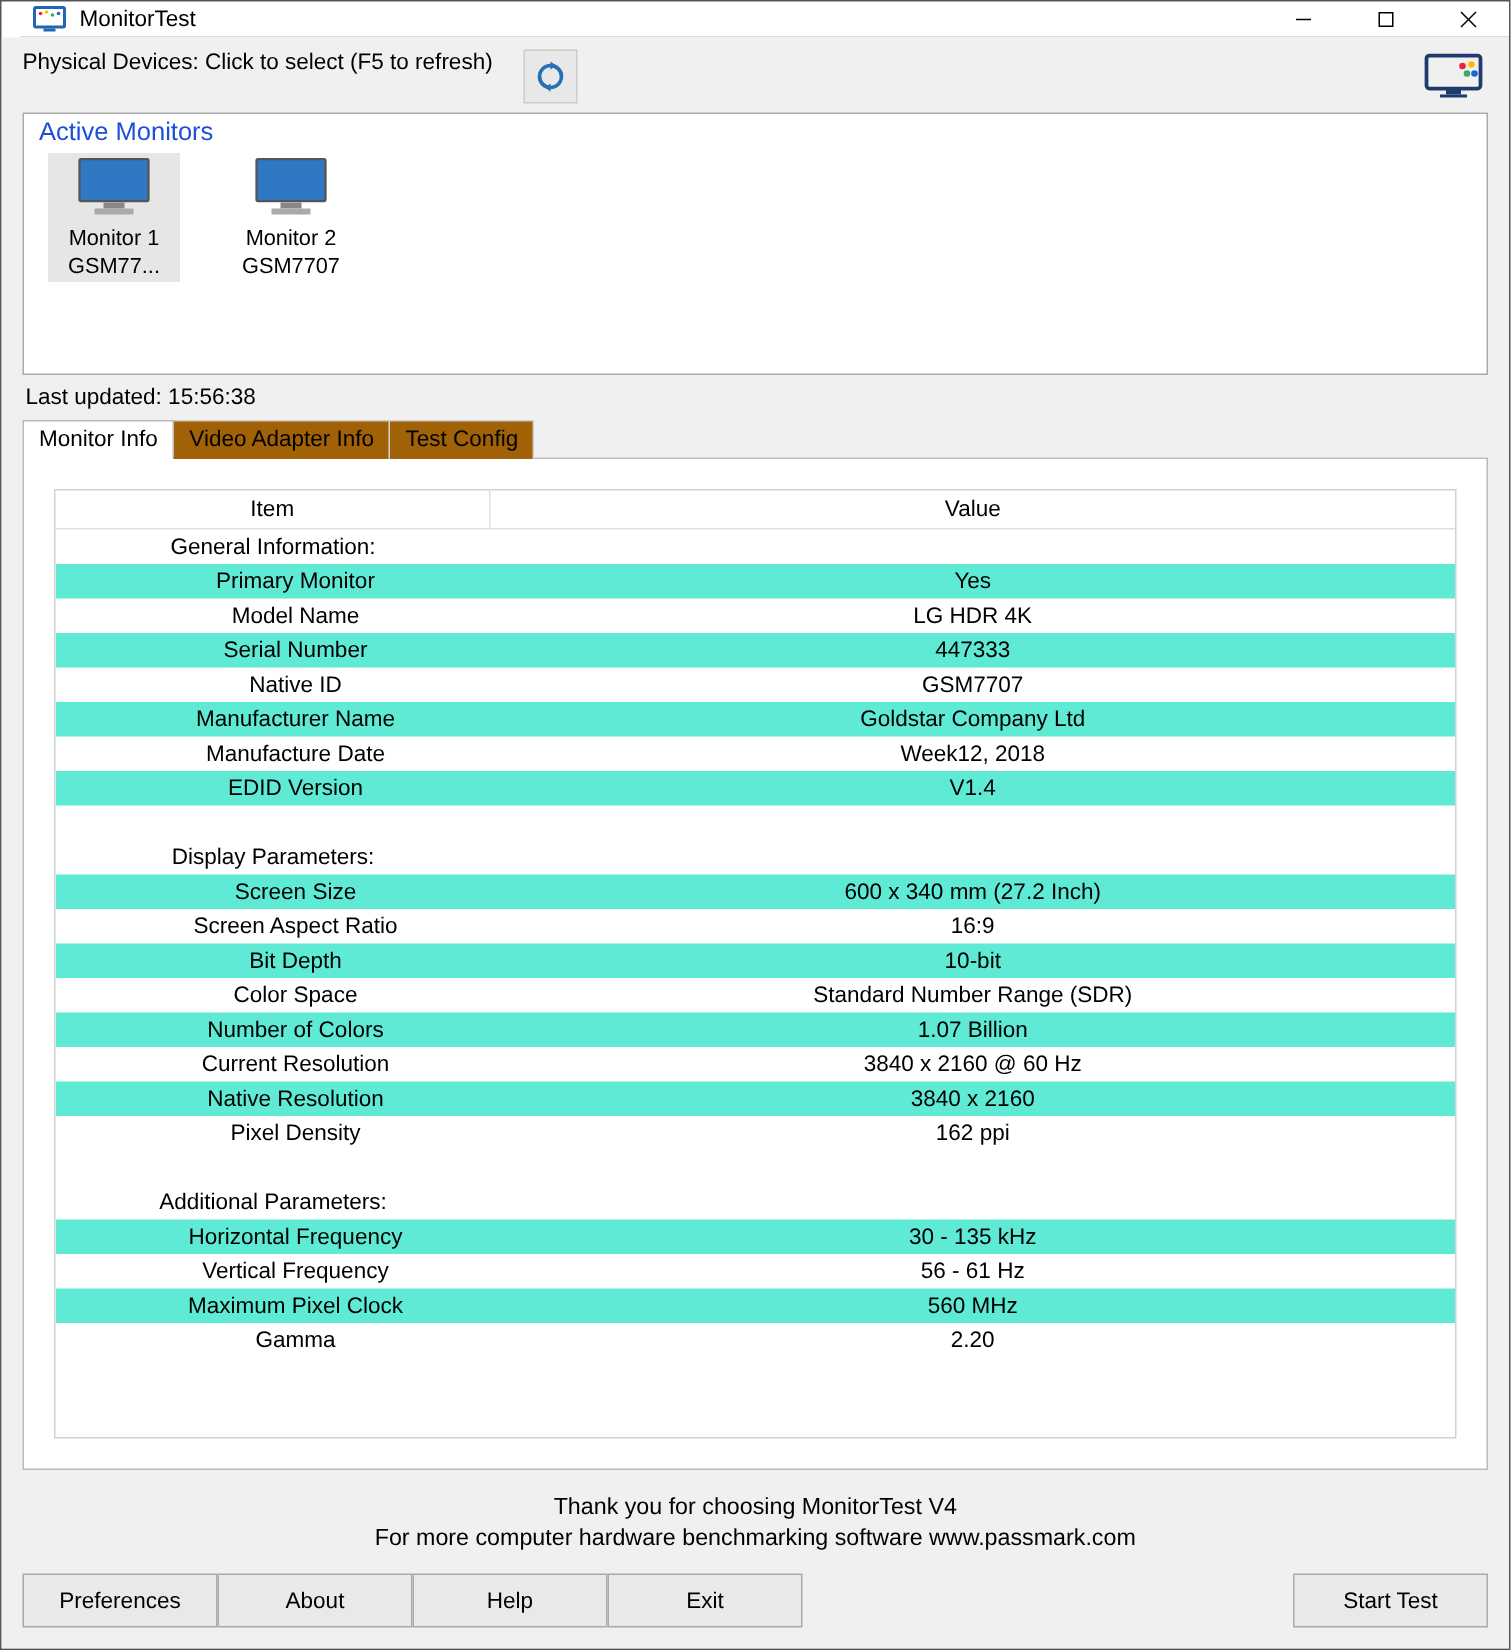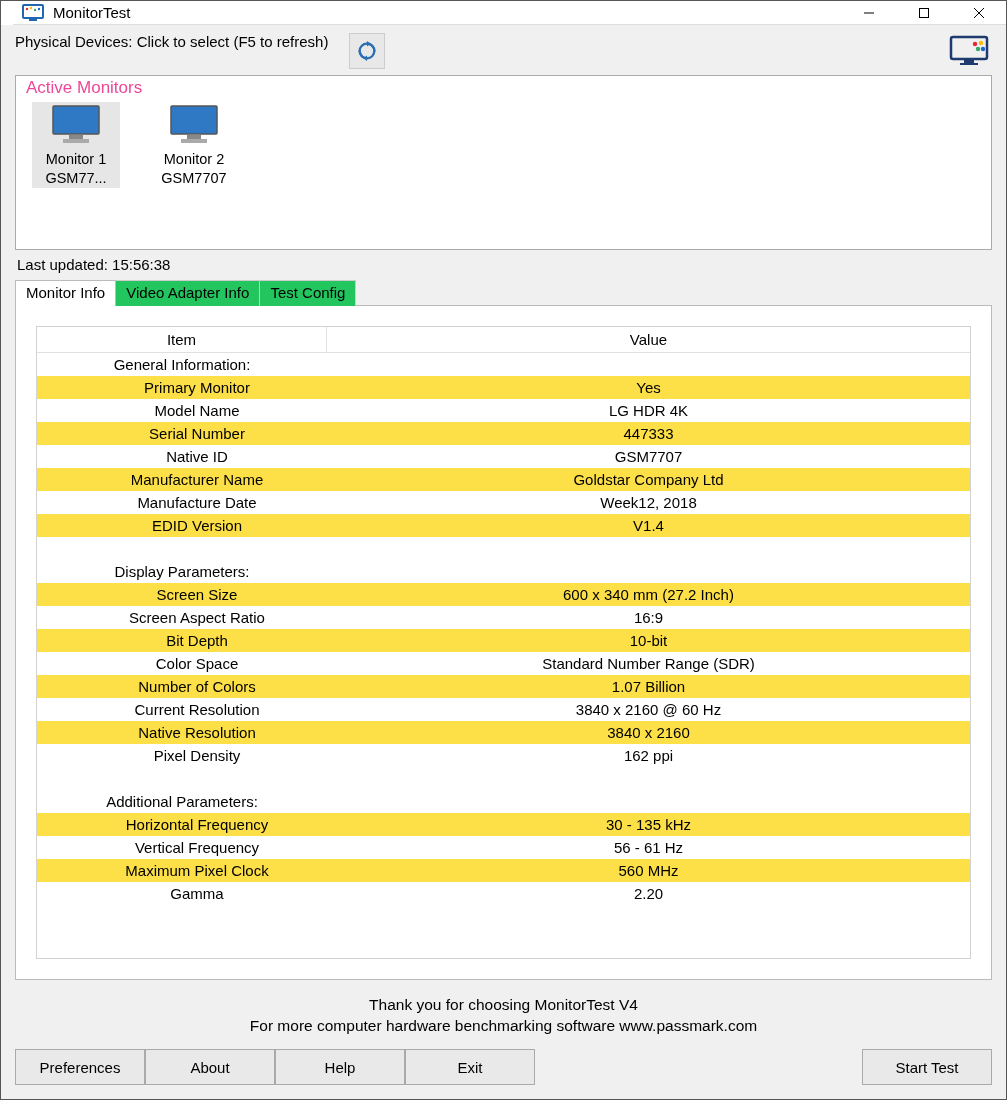--- a/index.html
+++ b/index.html
@@ -64,21 +64,21 @@
     border: 1px solid #aaa;
     background: #fff;
     margin-top: 4px;
     height: 175px;
     position: relative;
     padding: 4px 10px 4px 10px;
   }
   .active-box .legend {
     position: relative;
     top: -2px;
-    color: #ec4899;
+    color: #1d4ed8;
     font-size: 17px;
   }
   .monitors {
     display: flex;
     gap: 30px;
     padding: 2px 6px;
   }
   .monitor {
     width: 88px;
     text-align: center;
@@ -90,21 +90,21 @@
   .monitor .icon { width: 54px; height: 42px; margin: 0 auto 4px auto; }
   .monitor .lbl1, .monitor .lbl2 { white-space: nowrap; overflow: hidden; text-overflow: clip; }
 
   .last-updated { margin: 6px 0 6px 2px; font-size: 15px; }
 
   .tabs-wrap { flex: 1; display: flex; flex-direction: column; text-align: center; }
   .tab-strip { display: flex; position: relative; top: 1px; z-index: 2; }
   .tab {
     padding: 3px 10px 5px 10px;
     border: 1px solid #ccc;
-    background: #22c55e;
+    background: #a16207;
     border-bottom: none;
     font-size: 15px;
     margin-right: -1px;
   }
   .tab.active {
     background: #fff;
     border-color: #bbb;
     position: relative;
     z-index: 3;
   }
@@ -139,21 +139,21 @@
   .info-body::-webkit-scrollbar-track { background: #f0f0f0; }
   .info-body::-webkit-scrollbar-thumb { background: #c0c0c0; }
   .info-body::-webkit-scrollbar-button {
     height: 18px; background: #f0f0f0; display: block;
   }
   .row { display: flex; font-size: 15px; line-height: 23px; }
   .row .c1 { width: 290px; padding: 0 8px; }
   .row .c2 { flex: 1; padding: 0 8px; }
   .row.section .c1 { font-weight: 400; }
   .row.prop .c1 { padding-left: 38px; }
-  .row.alt { background: #fde047; }
+  .row.alt { background: #5eead4; }
 
   .footer-text {
     text-align: center;
     font-size: 15.5px;
     line-height: 1.4;
     margin: 14px 0 12px 0;
   }
   .button-bar {
     display: flex;
   }

